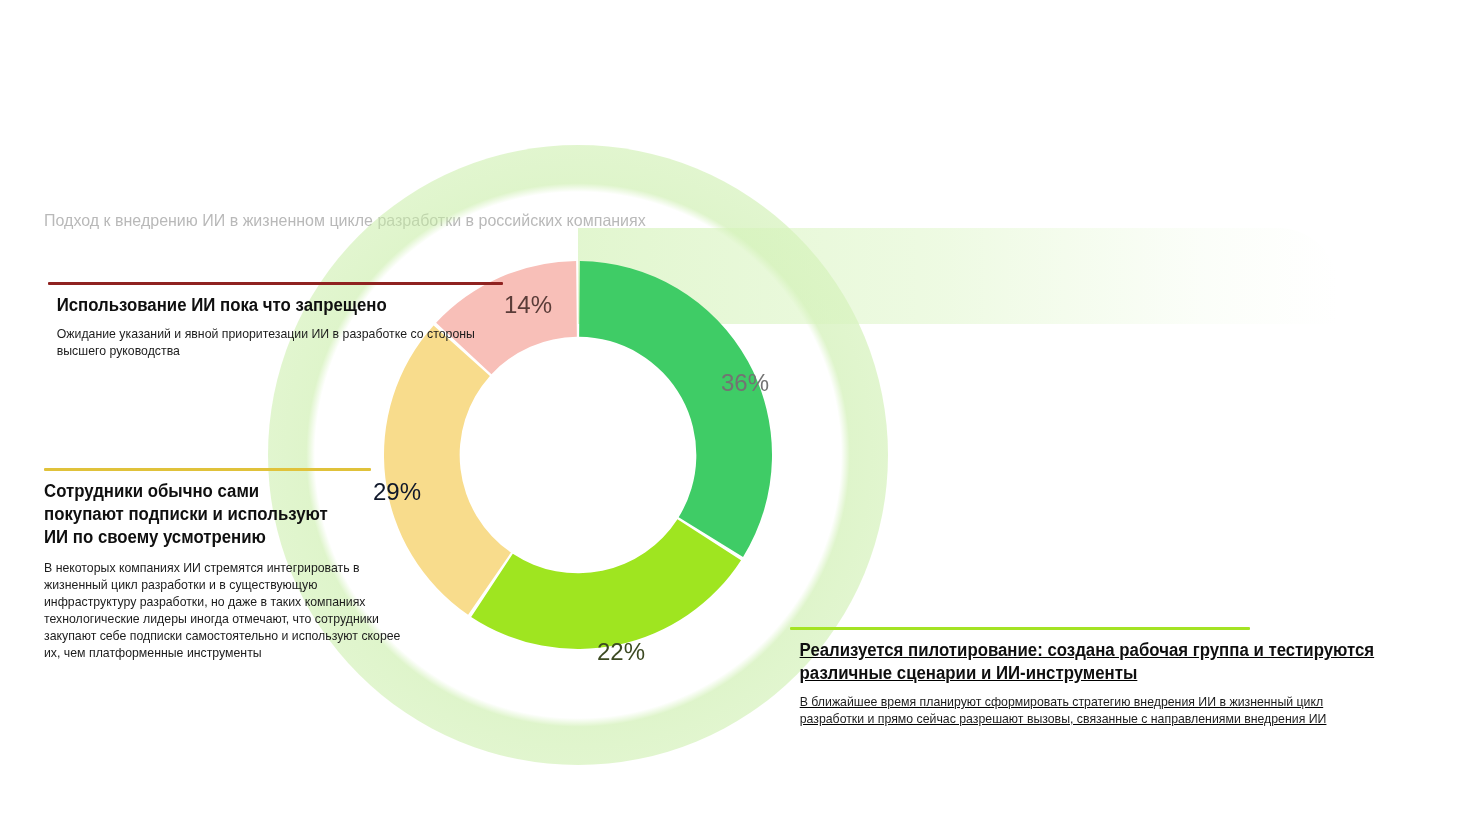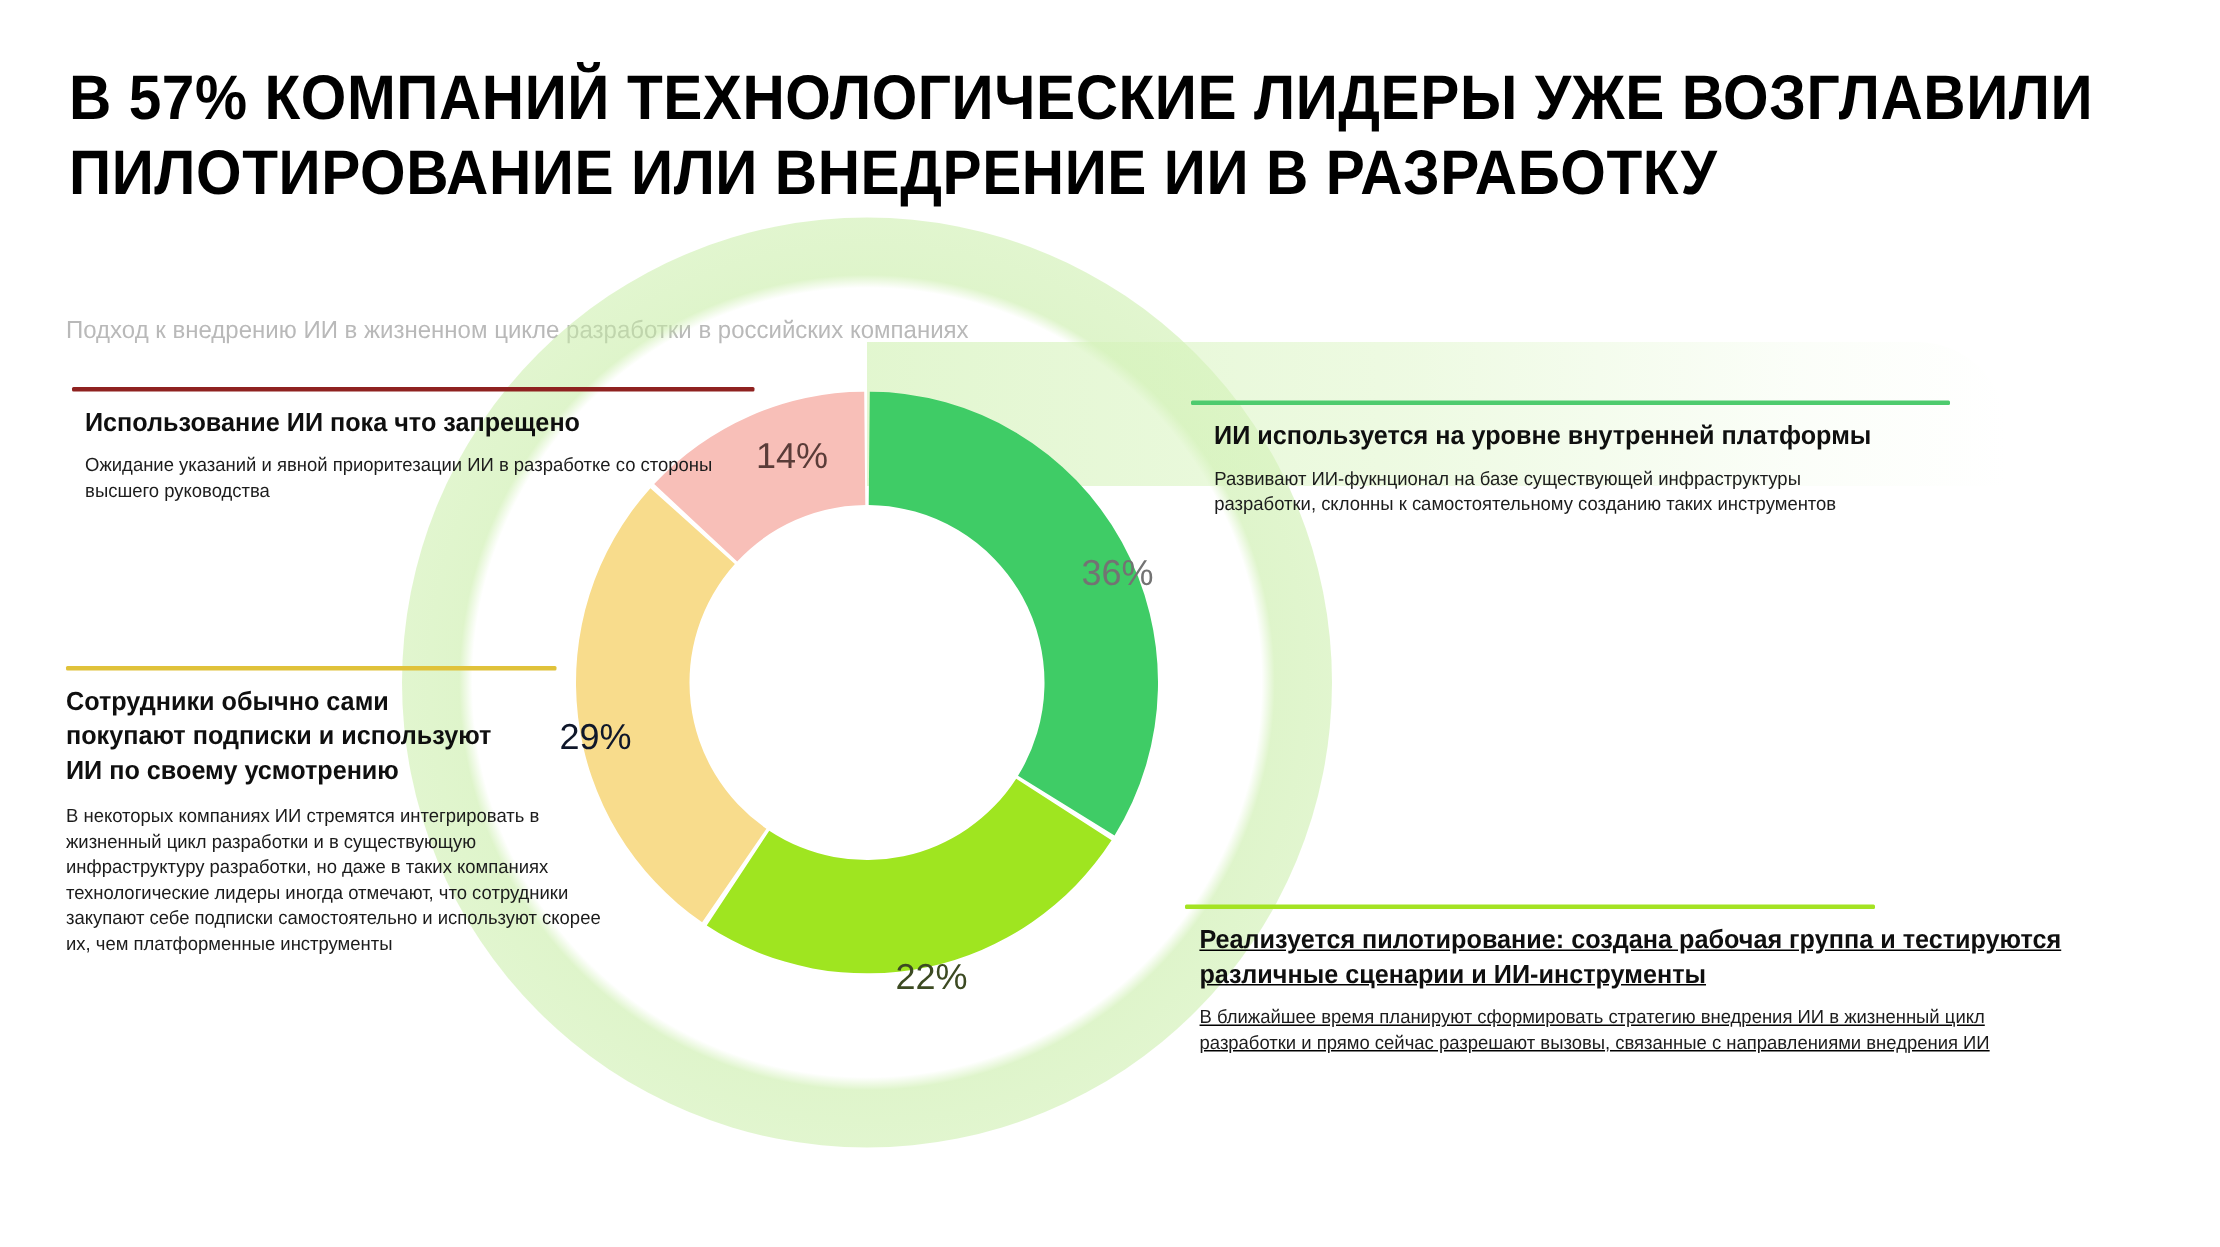--- a/index.html
+++ b/index.html
@@ -98,21 +98,21 @@
     font-weight: 400;
     color: #3c3a28;
     white-space: nowrap;
   }
   .pct-36 { left: 721px; top: 369px; color: #737373; }
   .pct-27 { left: 597px; top: 638px; color: #3c4a22; }
   .pct-29 { left: 373px; top: 478px; color: #0f172a; }
   .pct-14 { left: 504px; top: 291px; color: #5a3c38; }
 
   
-  .callout { position: absolute; }
+  .callout { position: absolute; margin-top: 24px; }
   .rule {
     height: 3px;
     width: 100%;
     border-radius: 1px;
   }
   .callout h3 {
     font-size: 17.5px;
     line-height: 23px;
     font-weight: 700;
     color: #0f0f0f;
@@ -151,24 +151,20 @@
   #callout-pilot { left: 790px; top: 603px; width: 460px; text-decoration: underline; }
   #callout-pilot .rule { background: #a4e323; }
   #callout-pilot h3 { padding-left: 10px; width: 620px; }
   #callout-pilot p  { padding-left: 10px; width: 560px; margin-top: 9px; }
 </style>
 </head>
 <body>
 
 <div id="slide">
 
-  <div class="title-block">
-    <div class="title-line">В 57% КОМПАНИЙ ТЕХНОЛОГИЧЕСКИЕ ЛИДЕРЫ УЖЕ ВОЗГЛАВИЛИ</div>
-    <div class="title-line">ПИЛОТИРОВАНИЕ ИЛИ ВНЕДРЕНИЕ ИИ В РАЗРАБОТКУ</div>
-  </div>
 
   <div class="subtitle">Подход к внедрению ИИ в жизненном цикле разработки в российских компаниях</div>
 
   <div class="glow"></div>
   <div class="glow-wing"></div>
 
   <div class="donut-wrap">
     <svg viewBox="0 0 388 388" xmlns="http://www.w3.org/2000/svg">
       <g id="donut-slices">
           <path d="M 195.8622377117056 0.008938168004505087 A 194 194 0 0 1 359.03217262604716 295.98226315554376 L 294.6696253018888 256.2091805248817 A 118.34 118.34 0 0 0 195.13596500414042 75.66545228248275 Z" fill="#3FCC66"></path>
@@ -189,25 +185,20 @@
     <h3>Использование ИИ  пока что запрещено</h3>
     <p>Ожидание указаний и явной приоритезации ИИ в разработке со стороны высшего руководства</p>
   </div>
 
   <div class="callout" id="callout-employees">
     <div class="rule"></div>
     <h3>Сотрудники обычно сами покупают подписки и используют ИИ по своему усмотрению</h3>
     <p>В некоторых компаниях ИИ стремятся интегрировать в жизненный цикл разработки и в существующую инфраструктуру разработки, но даже в таких компаниях технологические лидеры иногда отмечают, что сотрудники закупают себе подписки самостоятельно и используют скорее их, чем платформенные инструменты</p>
   </div>
 
-  <div class="callout" id="callout-platform">
-    <div class="rule"></div>
-    <h3>ИИ используется на уровне внутренней платформы</h3>
-    <p>Развивают ИИ-фукнционал на базе существующей инфраструктуры разработки, склонны к самостоятельному созданию таких инструментов</p>
-  </div>
 
   <div class="callout" id="callout-pilot">
     <div class="rule"></div>
     <h3>Реализуется пилотирование: создана рабочая группа и тестируются различные сценарии и ИИ-инструменты</h3>
     <p>В ближайшее время планируют сформировать стратегию внедрения ИИ в жизненный цикл разработки и прямо сейчас разрешают вызовы, связанные с направлениями внедрения ИИ</p>
   </div>
 
 </div>
 
 </body></html>

